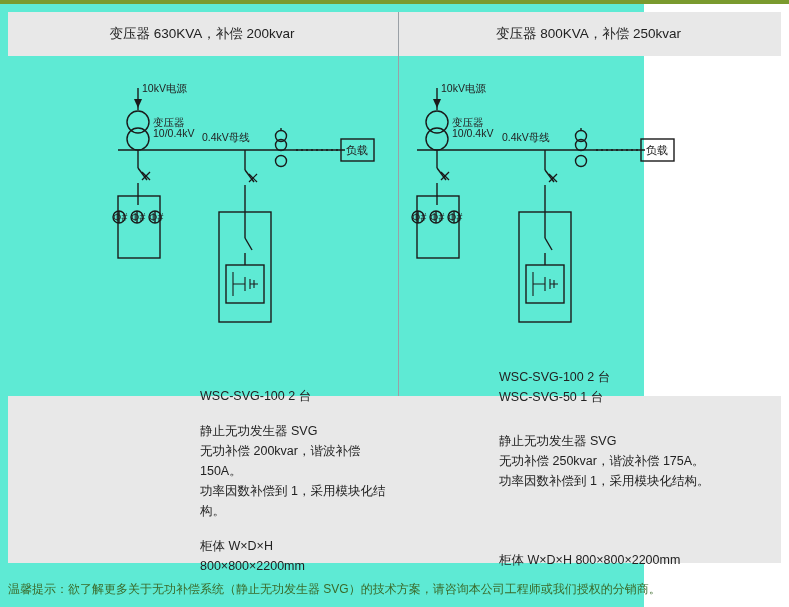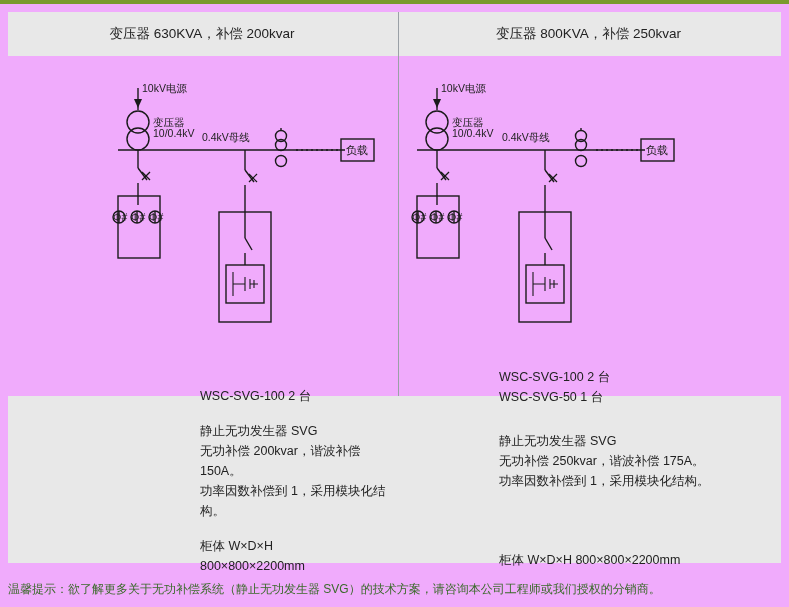--- a/index.html
+++ b/index.html
@@ -10,23 +10,23 @@
   body {
     width: 789px;
     height: 607px;
     background: #ffffff;
     font-family: "Liberation Sans", sans-serif;
     color: #222;
     overflow: hidden;
   }
   #page {
     position: relative;
-    width: 789px;
+    width: 644px;
     height: 607px;
-    background: #f0abfc;
+    background: #5eead4;
   }
   
   .top-rule {
     position: absolute;
     left: 0; top: 0;
     width: 789px; height: 4px;
     background: #7a9a2e;
   }
   
   .header-band {

